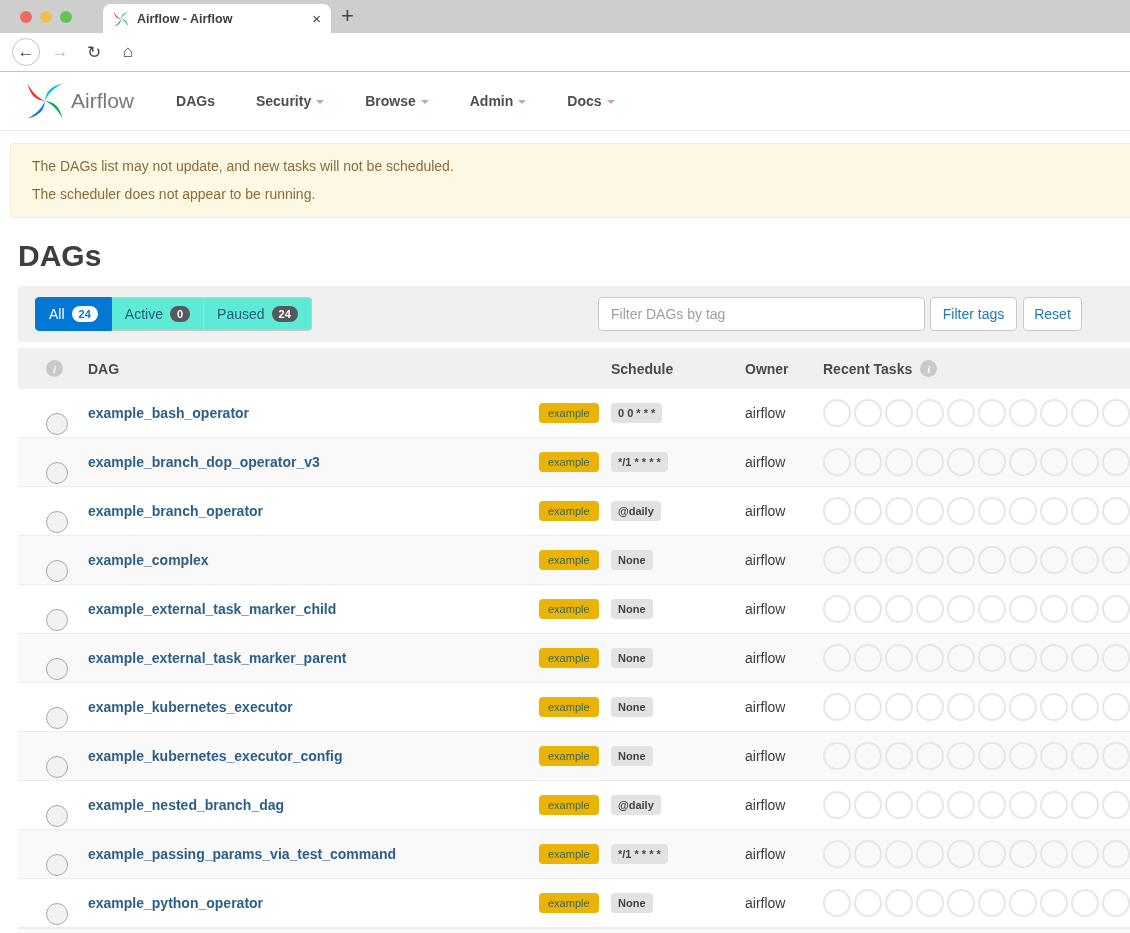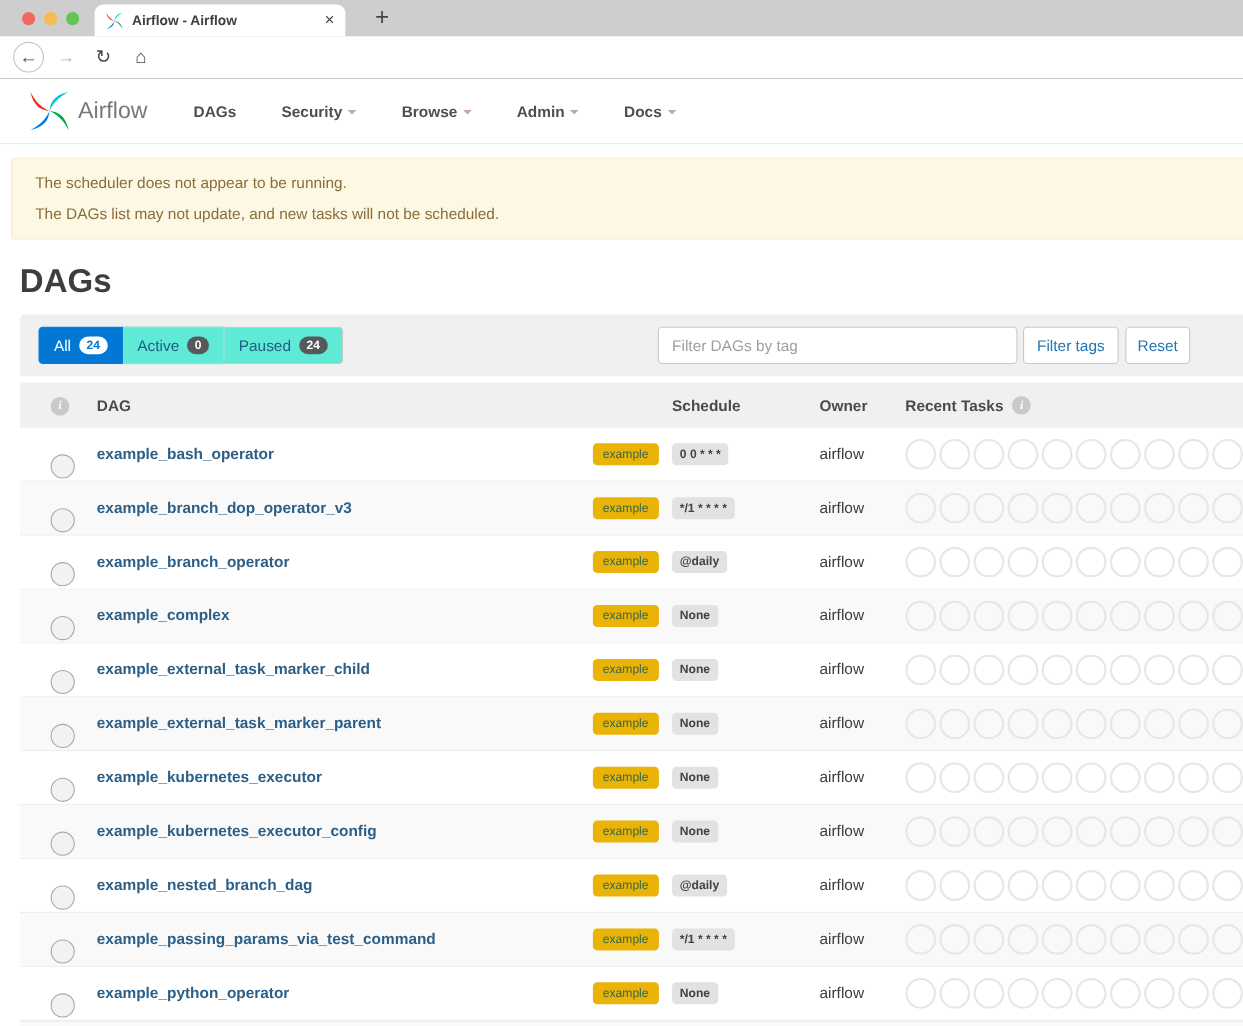--- a/index.html
+++ b/index.html
@@ -4,21 +4,21 @@
 <style>
   * { box-sizing: border-box; margin: 0; padding: 0; }
   html,body { width:1130px; height:933px; overflow:hidden; background:#fff;
     font-family:"Liberation Sans","DejaVu Sans",sans-serif; }
 
   
   .tabstrip { position:relative; height:33px; background:#cecece; }
   .traffic { position:absolute; left:20px; top:11px; display:flex; gap:8px; }
   .dot { width:12px; height:12px; border-radius:50%; }
   .dot.red{ background:#ee6a5f; } .dot.yellow{ background:#f5bd4f; } .dot.green{ background:#61c554; }
-  .btab { position:absolute; left:86px; top:4px; width:228px; height:29px; background:#fff;
+  .btab { position:absolute; left:103px; top:4px; width:228px; height:29px; background:#fff;
     border-radius:8px 8px 0 0; display:flex; align-items:center; padding:0 10px; gap:8px; }
   .btab .title { flex:1; font-size:12.5px; color:#3c4043; font-weight:bold; white-space:nowrap; overflow:hidden; }
   .tab-close { color:#3c4043; font-size:15px; line-height:1; cursor:default; }
   .new-tab { position:absolute; left:341px; top:3px; font-size:22px; color:#454545; font-weight:300; }
 
   .toolbar { height:39px; background:#fff; border-bottom:1px solid #c3c3c3;
     display:flex; align-items:center; padding:0 12px; gap:6px; }
   .nav-btn { width:28px; height:28px; display:flex; align-items:center; justify-content:center;
     font-size:17px; color:#474747; }
   .nav-btn.circled { border:1px solid #c4c4c4; border-radius:50%; }
@@ -162,22 +162,22 @@
         <span class="caret"></span>
       </a>
     <a class="nav-item">
         <span>Docs</span>
         <span class="caret"></span>
       </a>
   </div>
 </div>
 
 <div class="banner">
+  <p>The DAGs list may not update, and new tasks will not be scheduled.</p>
   <p>The scheduler does not appear to be running.</p>
-  <p>The DAGs list may not update, and new tasks will not be scheduled.</p>
 </div>
 
 <h1 class="page-title">DAGs</h1>
 
 <div class="content">
 
   <div class="filter-panel">
     <div class="ftabs">
       <span class="ftab active">
         <span>All</span>

